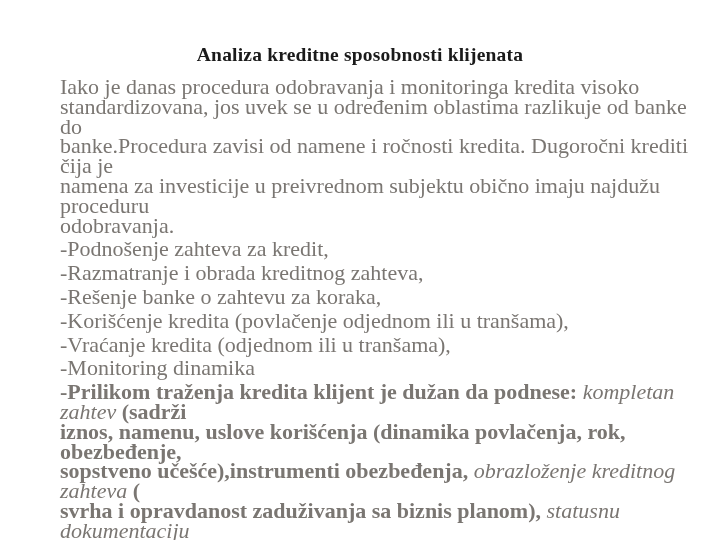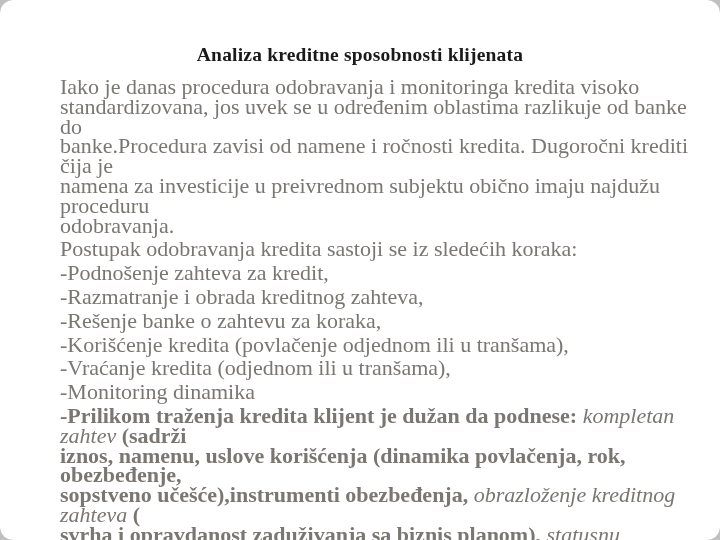--- a/index.html
+++ b/index.html
@@ -1,15 +1,15 @@
 <!DOCTYPE html>
 <html><head>
 <meta charset="utf-8">
 <style>
-  * { margin: 0; padding: 0; box-sizing: border-box; border-radius: 13px; }
+  * { margin: 0; padding: 0; box-sizing: border-box; }
   html, body { background: #c0c0c0; }
   .slide {
     position: relative;
     width: 720px;
     height: 540px;
     background: var(--bg-color, #ffffff);
     overflow: hidden;
     font-family: "Liberation Serif", "DejaVu Serif", serif;
   }
   .slide-title {
@@ -46,21 +46,20 @@
 <body>
 
 <div class="slide" style="--bg-color: #ffffff; --title-color: #1a1a1a; --body-color: #7a7672;">
   <h1 class="slide-title">Analiza kreditne sposobnosti klijenata</h1>
   <div class="slide-body">
       <p class="body-paragraph"><span class="run-regular">Iako je danas procedura odobravanja i monitoringa kredita visoko
 standardizovana, jos uvek se u određenim oblastima razlikuje od banke do
 banke.Procedura zavisi od namene i ročnosti kredita. Dugoročni krediti čija je
 namena za investicije u preivrednom subjektu obično imaju najdužu proceduru
 odobravanja.</span></p>
-      <p class="body-paragraph"><span class="run-regular">Postupak odobravanja kredita sastoji se iz sledećih koraka:</span></p>
       <p class="body-paragraph"><span class="run-regular">-Podnošenje zahteva za kredit,</span></p>
       <p class="body-paragraph"><span class="run-regular">-Razmatranje i obrada kreditnog zahteva,</span></p>
       <p class="body-paragraph"><span class="run-regular">-Rešenje banke o zahtevu za koraka,</span></p>
       <p class="body-paragraph"><span class="run-regular">-Korišćenje kredita (povlačenje odjednom ili u tranšama),</span></p>
       <p class="body-paragraph"><span class="run-regular">-Vraćanje kredita (odjednom ili u tranšama),</span></p>
       <p class="body-paragraph"><span class="run-regular">-Monitoring dinamika</span></p>
       <p class="body-paragraph"><span class="run-bold">-Prilikom traženja kredita klijent je dužan da podnese: </span><span class="run-italic">kompletan zahtev</span><span class="run-bold"> (sadrži
 iznos, namenu, uslove korišćenja (dinamika povlačenja, rok, obezbeđenje,
 sopstveno učešće),instrumenti obezbeđenja, </span><span class="run-italic">obrazloženje kreditnog zahteva</span><span class="run-bold"> (
 svrha i opravdanost zaduživanja sa biznis planom), </span><span class="run-italic">statusnu dokumentaciju

